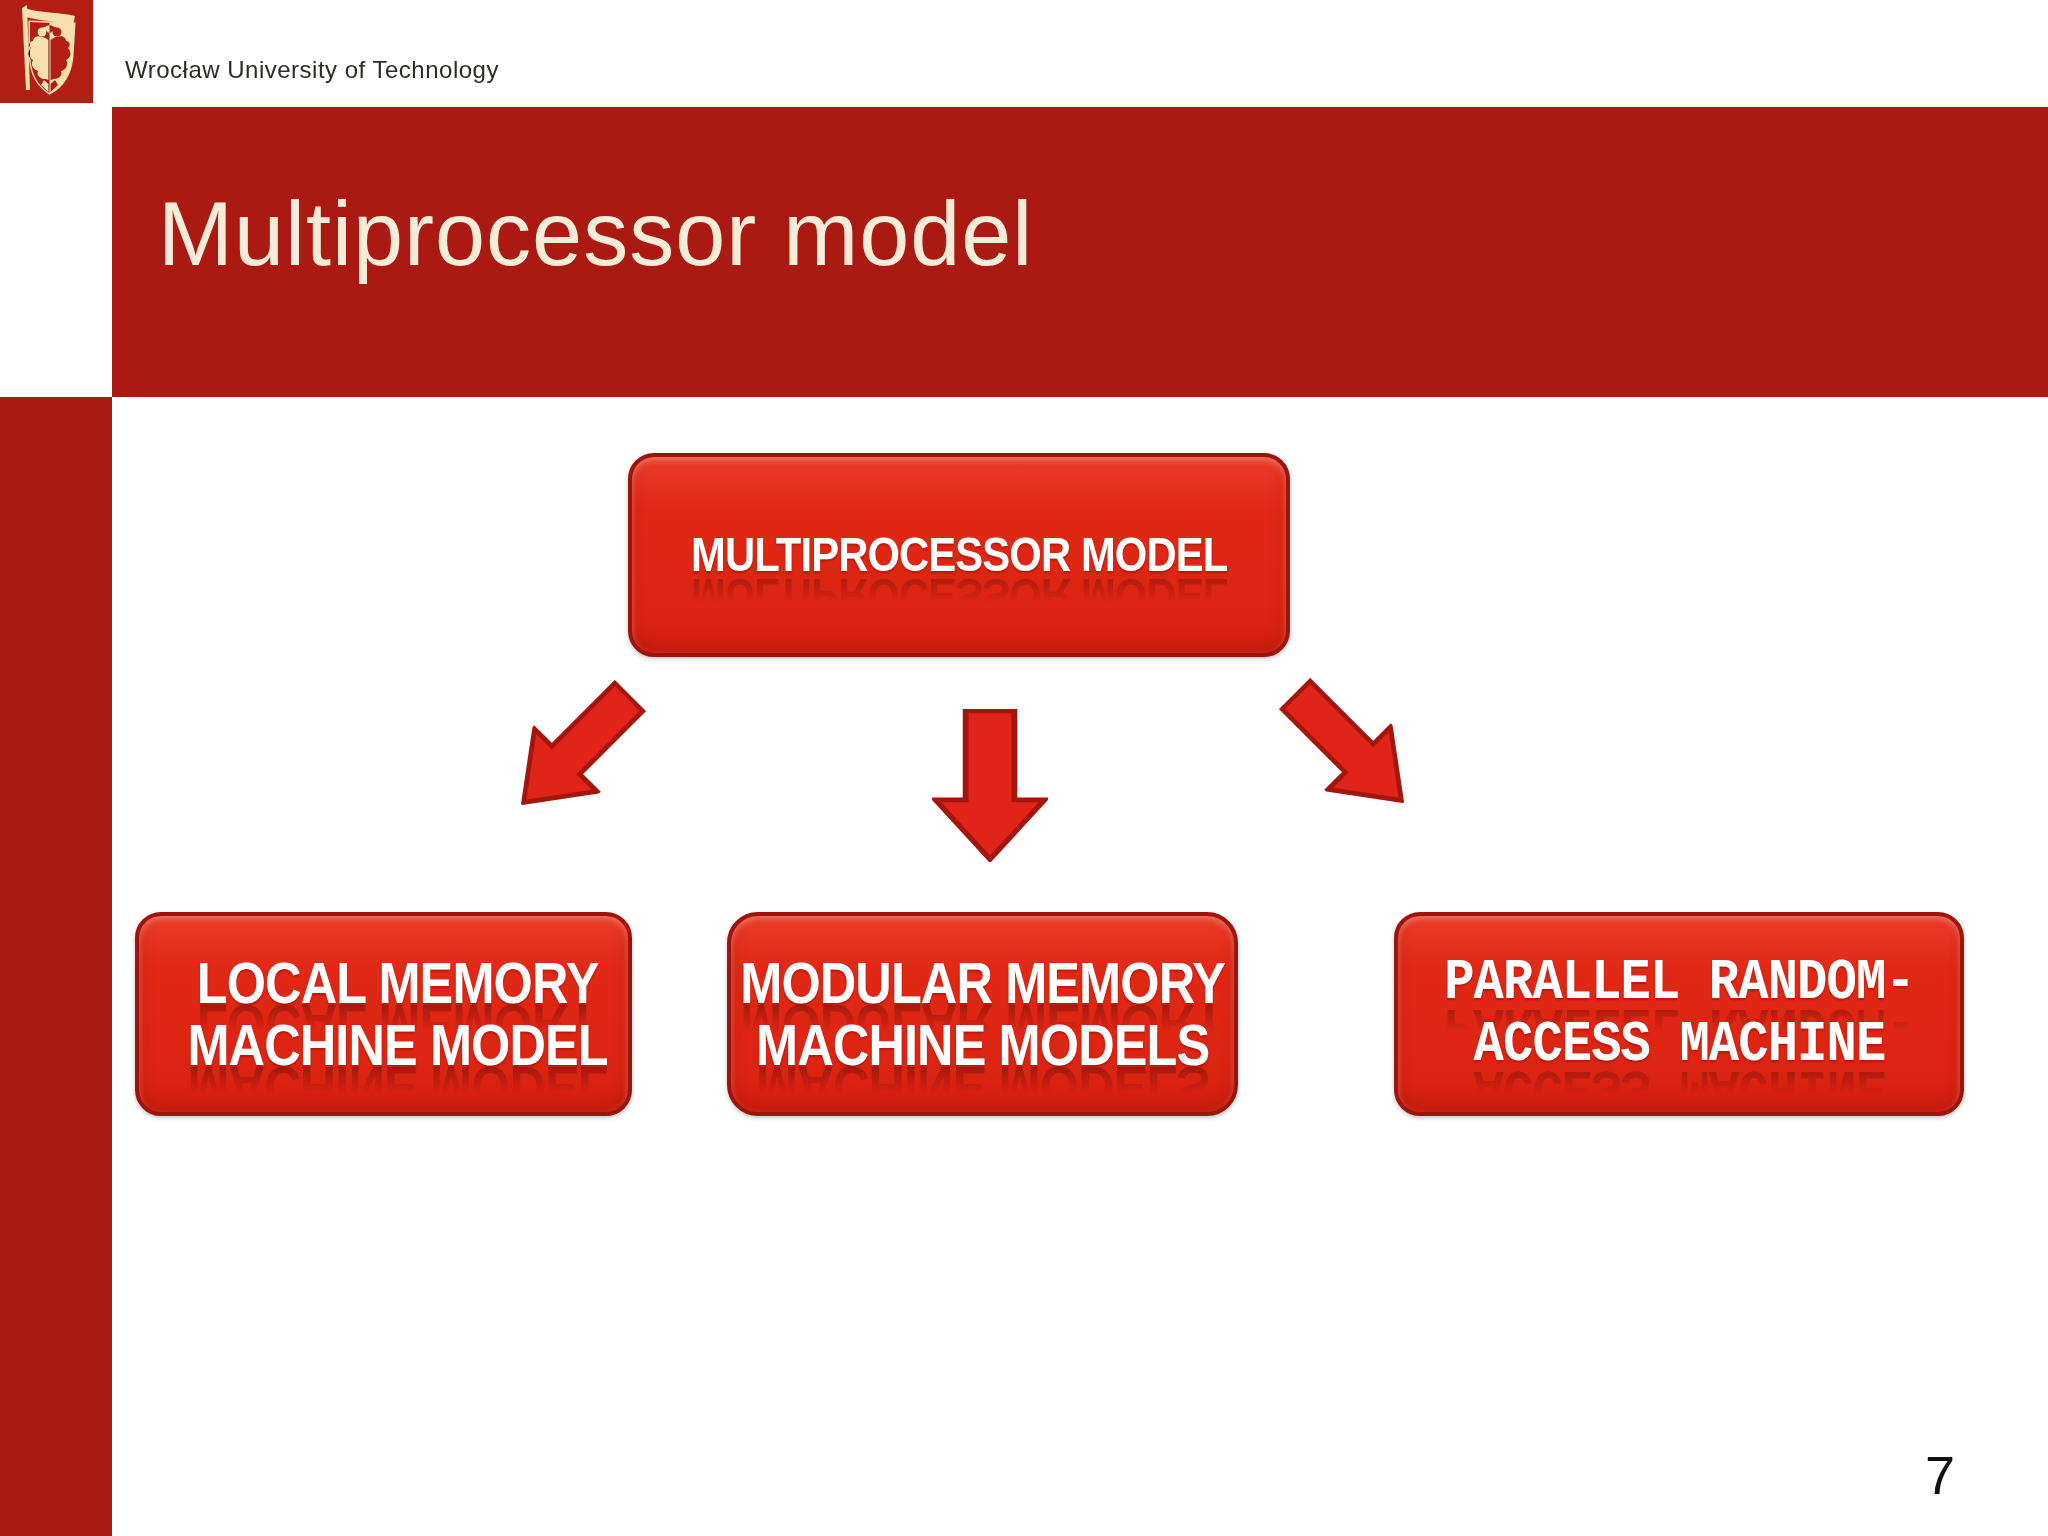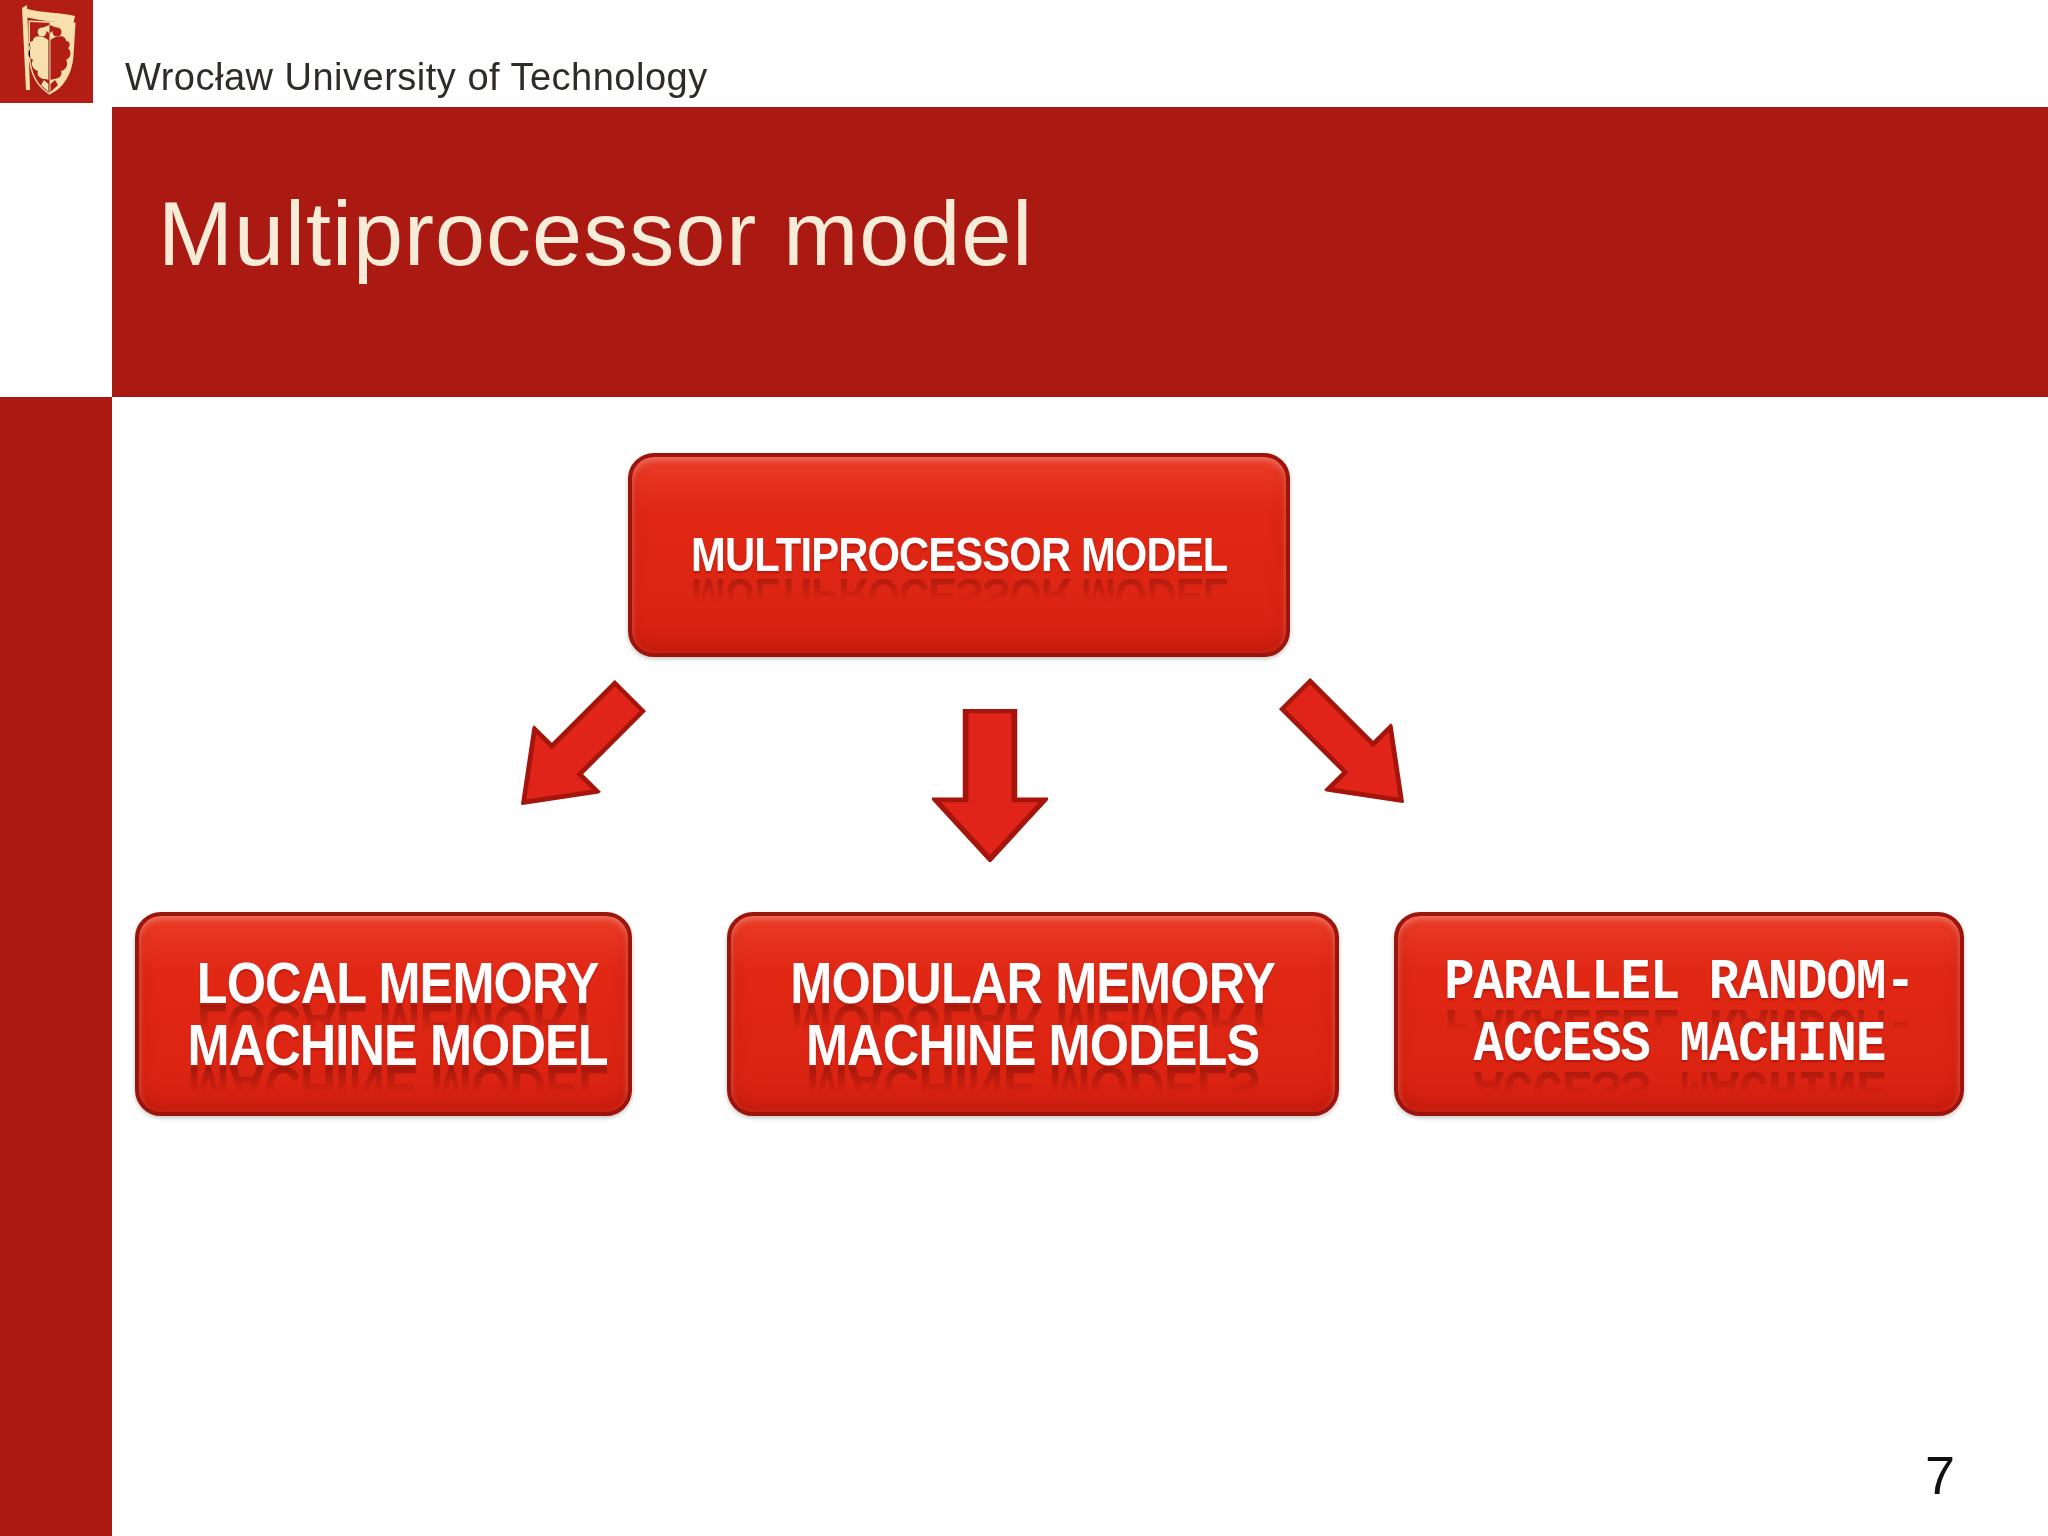--- a/index.html
+++ b/index.html
@@ -3,21 +3,21 @@
 <meta charset="utf-8">
 <title>Slide</title>
 <style>
   html,body{margin:0;padding:0;background:#ffffff;}
   .slide{position:relative;width:2048px;height:1536px;background:#ffffff;overflow:hidden;
          font-family:"Liberation Sans",sans-serif;}
 
   
   .header-band{position:absolute;left:0;top:0;width:2048px;height:107px;background:#ffffff;}
   .logo{position:absolute;left:0;top:0;width:93px;height:103px;display:block;}
-  .uni-name{position:absolute;left:125px;top:58px;font-size:38px;line-height:1;
+  .uni-name{position:absolute;left:125px;top:58px;font-size:24px;line-height:1;
             color:#2f2b28;letter-spacing:0.5px;white-space:nowrap;}
 
   
   .banner{position:absolute;left:112px;top:107px;width:1936px;height:290px;background:#ab1a12;}
   .slide-title{position:absolute;left:46px;top:76px;margin:0;font-size:90px;line-height:1.15;
                font-weight:300;color:#f6ecd8;letter-spacing:1px;white-space:nowrap;}
 
   
   .left-bar{position:absolute;left:0;top:397px;width:112px;height:1139px;background:#ab1a12;}
 
@@ -37,21 +37,21 @@
               -webkit-mask-image:linear-gradient(to top,#000 8%,transparent 60%);
               mask-image:linear-gradient(to top,#000 8%,transparent 60%);}
   .node-root{left:628px;top:453px;width:662px;height:204px;}
   .node-root .line{height:70px;}
   .node-root .t,.node-root .refl{font-size:48px;line-height:70px;}
   .node-root .refl{top:40px;}
   .node-child .line{height:62px;}
   .node-child .t,.node-child .refl{font-size:58px;line-height:62px;}
   .node-child .refl{top:42px;}
   .node-child-left{left:135px;top:912px;width:497px;height:204px;padding-left:28px;}
-  .node-child-center{left:727px;top:912px;width:612px;height:204px;}
+  .node-child-center{left:727px;top:912px;width:511px;height:204px;border-radius:31px;}
   .node-child-right{left:1394px;top:912px;width:570px;height:204px;font-family:Liberation Mono, monospace;}
 
   
   .arrow{position:absolute;display:block;}
   .arrow-left{left:529px;top:673px;transform:rotate(45deg);}
   .arrow-center{left:932px;top:709px;}
   .arrow-right{left:1302px;top:671px;transform:rotate(-45deg);}
 
   
   .page-number{position:absolute;left:1925px;top:1448px;font-size:54px;line-height:1;color:#111111;}

